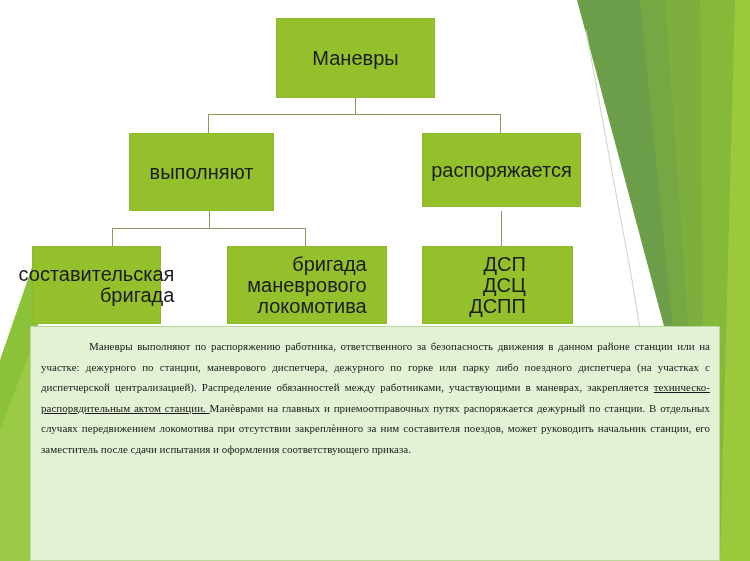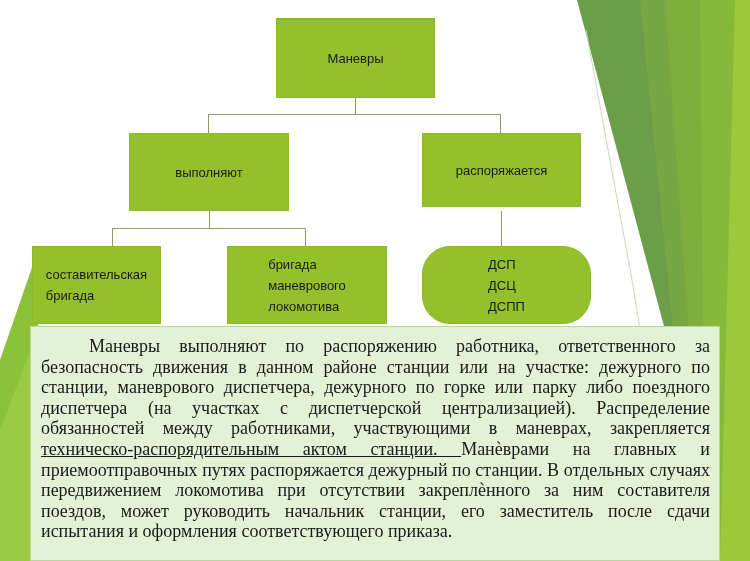--- a/index.html
+++ b/index.html
@@ -7,38 +7,38 @@
     width:750px; height:561px; position:relative; overflow:hidden;
     background:#ffffff;
     font-family: "Liberation Sans", sans-serif;
   }
   .deco { position:absolute; left:0; top:0; width:750px; height:561px; }
   .box {
     position:absolute;
     background:#93c02b;
     color:#1c1c1c;
     display:flex; align-items:center; justify-content:center;
-    text-align:left;
+    text-align:right;
     font-family: "Liberation Sans", sans-serif;
-    font-size:13px;
+    font-size:20px;
     line-height:21px;
     box-sizing:border-box;
     border:1px solid #8db82a;
   }
   .box span { white-space:pre-line; }
   .line { position:absolute; background:#8d9a62; }
   .textbox {
     position:absolute;
     left:30px; top:326px; width:690px; height:235px;
     background:#e3f2d4;
     border:1px solid #b9d79a;
     box-sizing:border-box;
     padding:9px 9px 0 10px;
     font-family: "Liberation Serif", serif;
-    font-size:18px;
+    font-size:11px;
     line-height:20.6px;
     color:#1a1a1a;
     text-align:justify;
     text-align-last:left;
   }
   .textbox p { margin:0; text-indent:48px; }
   .textbox u { text-decoration:underline; }
 </style>
 </head>
 <body>
@@ -64,37 +64,37 @@
 <div class="line" style="left:209px;top:211px;width:1px;height:18px;"></div>
 <div class="line" style="left:112px;top:228px;width:194px;height:1px;"></div>
 <div class="line" style="left:112px;top:228px;width:1px;height:19px;"></div>
 <div class="line" style="left:305px;top:228px;width:1px;height:19px;"></div>
 <div class="line" style="left:501px;top:211px;width:1px;height:36px;"></div>
 
 <div class="box" style="left:276px;top:18px;width:159px;height:80px;">
   <span>Маневры</span>
 </div>
 
-<div class="box" style="left:129px;top:133px;width:160px;height:78px;">
+<div class="box" style="left:129px;top:133px;width:145px;height:78px;">
   <span>выполняют</span>
 </div>
 <div class="box" style="left:422px;top:133px;width:159px;height:74px;">
   <span>распоряжается</span>
 </div>
 
 <div class="box" style="left:32px;top:246px;width:129px;height:78px;">
   <span>составительская
 бригада</span>
 </div>
 <div class="box" style="left:227px;top:246px;width:160px;height:78px;">
   <span>бригада
 маневрового
 локомотива</span>
 </div>
-<div class="box" style="left:422px;top:246px;width:169px;height:78px;border-radius:28px;">
+<div class="box" style="left:422px;top:246px;width:151px;height:78px;">
   <span>ДСП
 ДСЦ
 ДСПП</span>
 </div>
 
 <div class="textbox">
   <p><span>Маневры выполняют по распоряжению работника, ответственного за безопасность движения в данном районе станции или на участке: дежурного по станции, маневрового диспетчера, дежурного по горке или парку либо поездного диспетчера (на участках с диспетчерской централизацией). Распределение обязанностей между работниками, участвующими в маневрах, закрепляется </span><u>техническо-распорядительным актом станции. </u><span>Манѐврами на главных и приемоотправочных путях распоряжается дежурный по станции. В отдельных случаях передвижением локомотива при отсутствии закреплѐнного за ним составителя поездов, может руководить начальник станции, его заместитель после сдачи испытания и оформления соответствующего приказа.</span></p>
 </div>
 
 </body></html>

